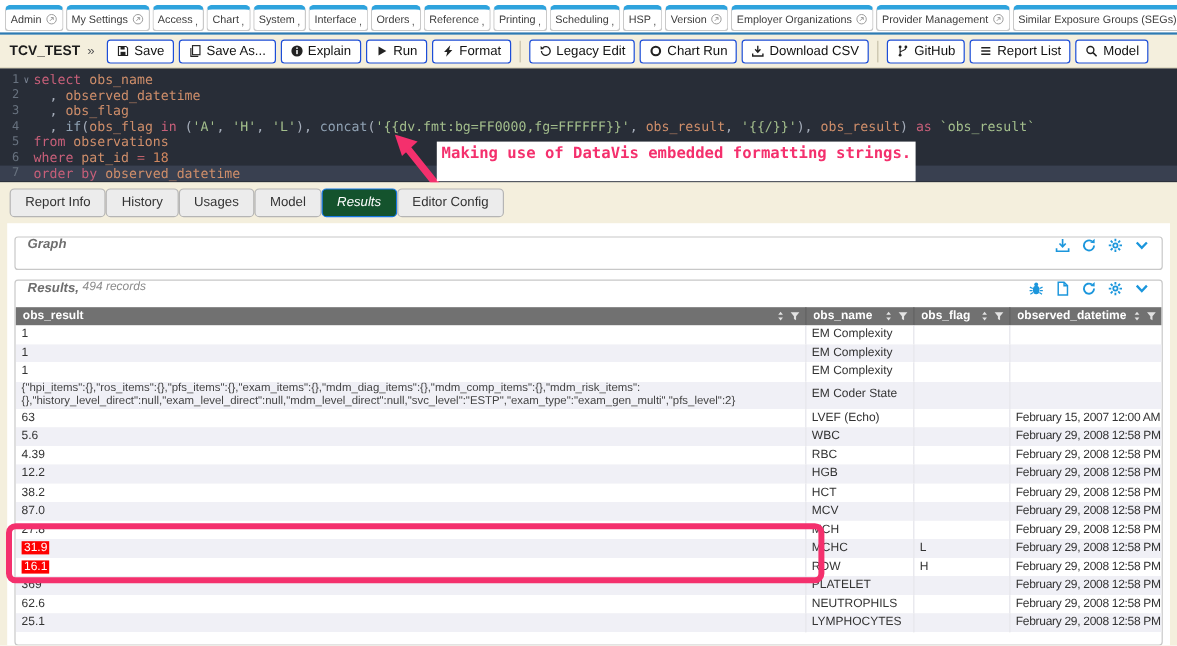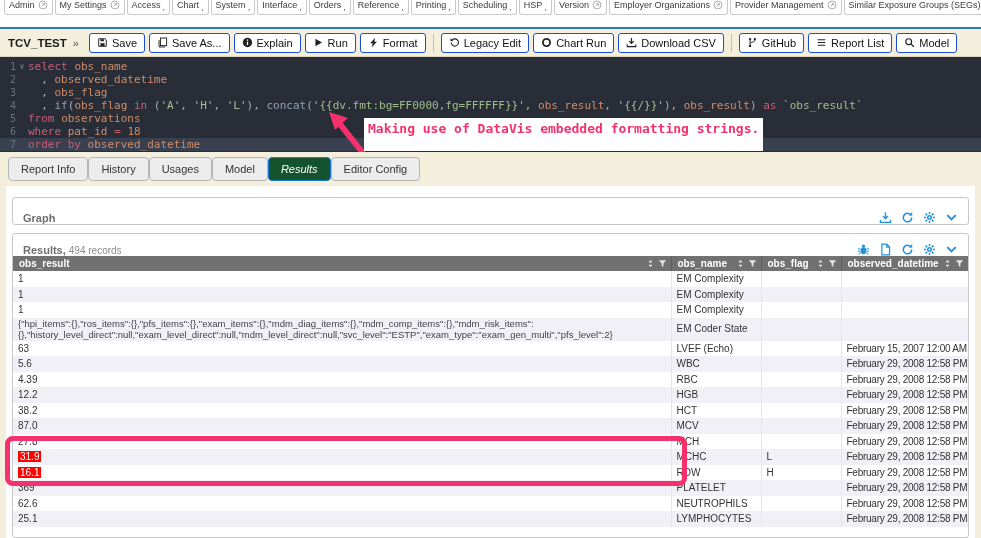--- a/index.html
+++ b/index.html
@@ -1,21 +1,21 @@
 <!DOCTYPE html>
 <html><head>
 <meta charset="utf-8">
 <style>
   * { margin:0; padding:0; box-sizing:border-box; }
   html,body { width:981px; height:538px; overflow:hidden; }
   body { position:relative; background:#f4efdd; font-family:"Liberation Sans", sans-serif; }
 
   
   .navbar { position:absolute; left:0; top:0; width:981px; height:29px; background:#ffffff;
-            border-bottom:2px solid #2d7ab2; display:flex; align-items:flex-end; padding:2px 4px 12px; gap:2px; }
+            border-bottom:2px solid #2d7ab2; display:flex; align-items:flex-end; padding:2px 4px 1px; gap:2px; }
   .nav-tab { display:flex; align-items:center; gap:3px; background:#fff; border:1px solid #c9c9c9;
              border-top:4px solid #2ea3dd; border-radius:5px 5px 3px 3px; padding:3px 4px 4px;
              font-size:9px; color:#3c3c3c; white-space:nowrap; cursor:pointer; }
   .nav-ic { width:10px; height:10px; color:#9a9a9a; display:inline-flex; }
   .nav-ic svg { width:10px; height:10px; }
   .menu-mark { color:#555; font-size:9px; margin-left:-1px; position:relative; top:2px; }
 
   
   .toolbar { position:absolute; left:0; top:29px; width:981px; height:28px; background:#f4efdd;
              display:flex; align-items:center; padding:0 8px; gap:4px; border-bottom:1px solid #ddd6bd; }
@@ -48,21 +48,21 @@
   .tabsrow { position:absolute; left:0; top:152px; width:981px; height:34px; background:#f4efdd;
              display:flex; align-items:center; padding:0 8px; gap:0; }
   .rtab { background:#ececec; border:1px solid #b5b5b5; border-radius:4px; padding:5px 12px;
           font-size:11px; color:#333; cursor:pointer; white-space:nowrap; }
   .rtab.active { background:#14532d; border-color:#1677e3; color:#fff;font-style:italic; }
 
   
   .content-card { position:absolute; left:6px; top:186px; width:969px; height:352px; background:#ffffff; }
 
   .panel { position:absolute; background:#fff; border:1px solid #c8c8c8; border-radius:3px; overflow:hidden; }
-  .panel-head { display:flex; align-items:flex-end; padding:0 10px; }
+  .panel-head { display:flex; align-items:flex-start; padding:0 10px;font-style:italic; }
   .graph-panel { left:12px; top:197px; width:957px; height:28px; }
   .graph-panel .panel-head { height:26px; }
   .results-panel { left:12px; top:233px; width:957px; height:305px; }
   .results-panel .panel-head { height:22px; }
   .panel-title { font-size:11px; font-weight:bold; color:#6e6e6e; }
   .panel-sub { font-size:10px; color:#8a8a8a; margin-left:3px; }
   .panel-icons { margin-left:auto; display:flex; align-items:center; gap:9px; color:#1b96dc; }
   .pic { width:13px; height:13px; display:inline-flex; cursor:pointer; }
   .pic svg { width:13px; height:13px; }
 

